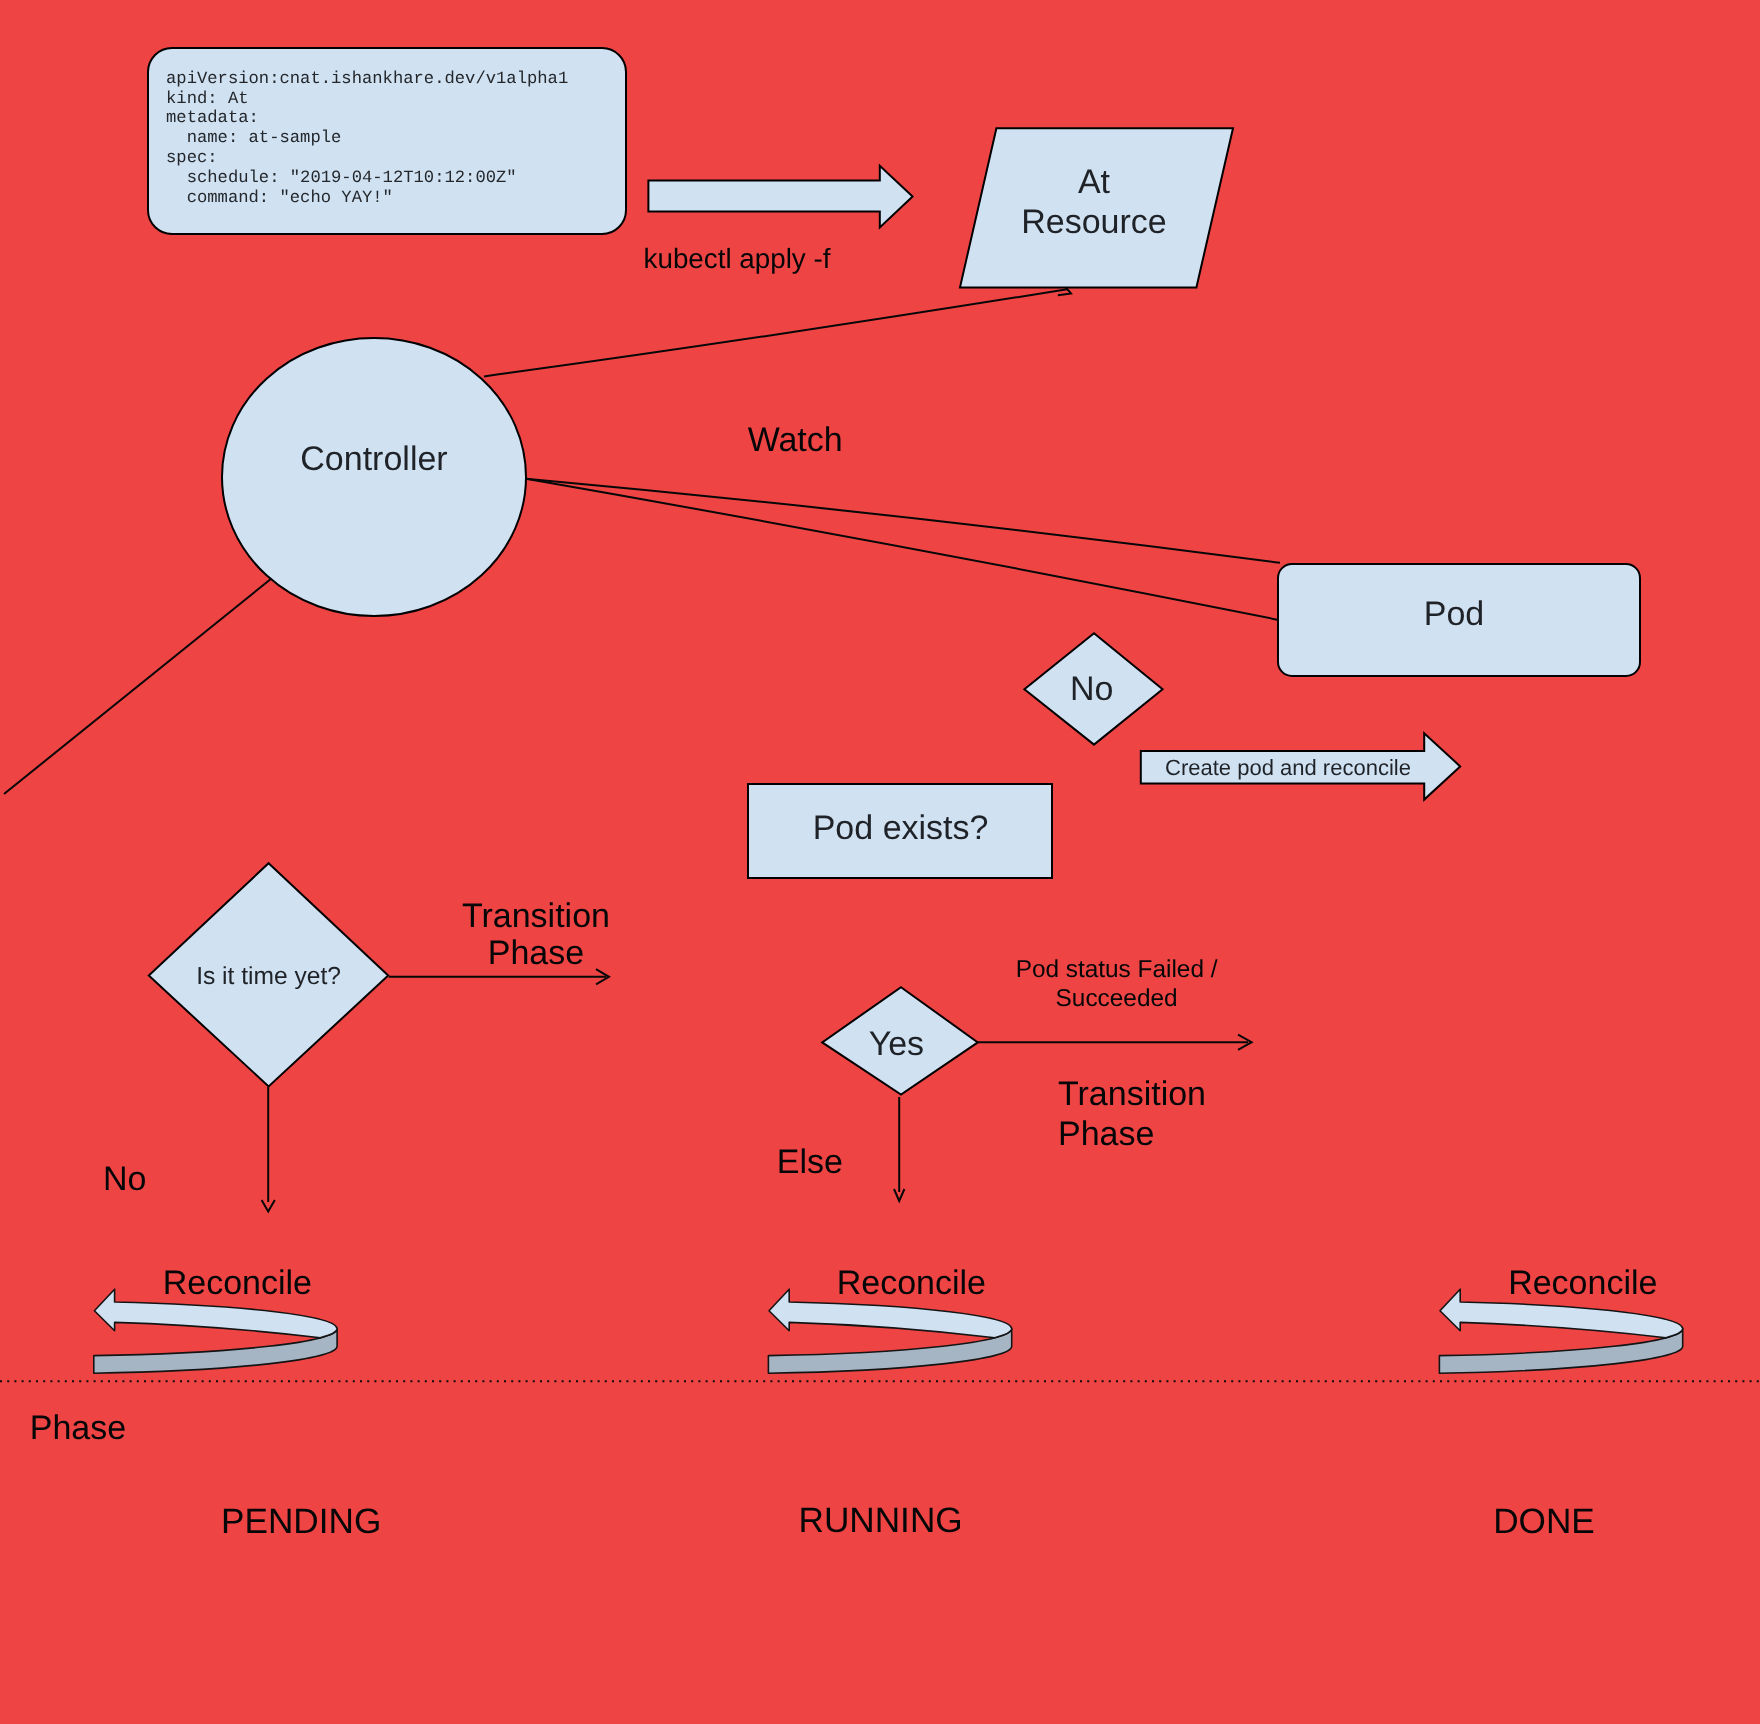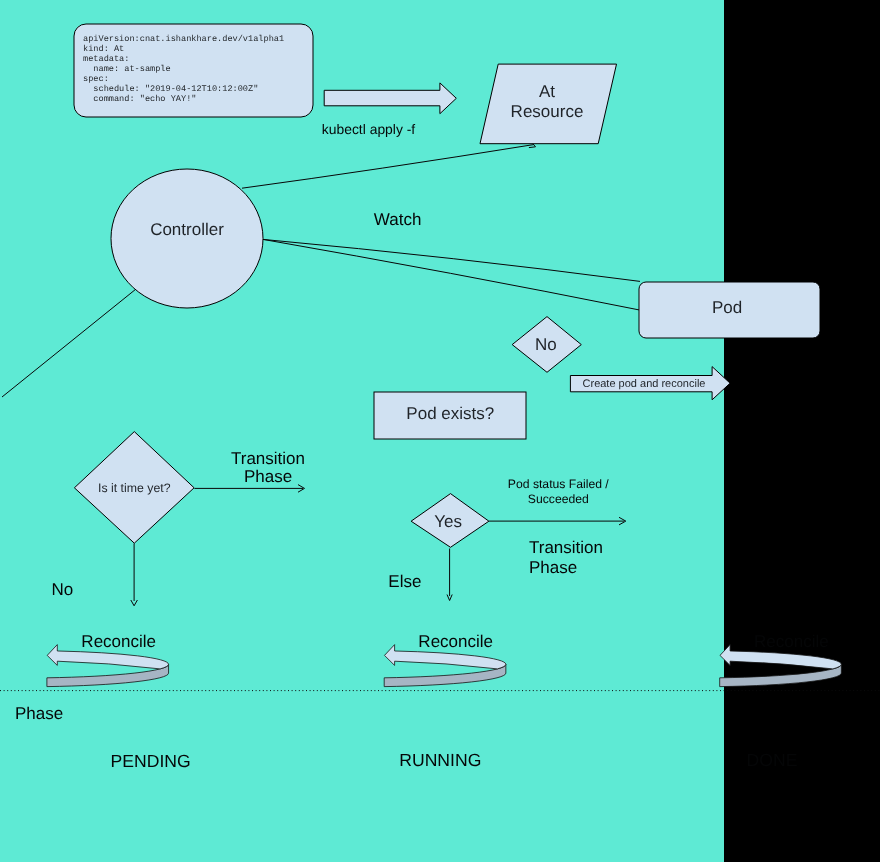--- a/index.html
+++ b/index.html
@@ -1,17 +1,17 @@
 <!DOCTYPE html>
 <html><head>
 <meta charset="utf-8">
 <title>Diagram</title>
 <style>
   html,body{margin:0;padding:0;background:#000;width:880px;height:862px;overflow:hidden;-webkit-font-smoothing:antialiased;text-rendering:geometricPrecision;}
-  #stage{position:relative;width:724px;height:862px;background:#5eead4;}
+  #stage{position:relative;width:880px;height:862px;background:#ef4444;}
   svg{position:absolute;left:0;top:0;}
   .shape{fill:#d0e1f2;stroke:#000;stroke-width:1;}
   .lbl{fill:#1f2328;font-family:"Liberation Sans",sans-serif;text-anchor:middle;}
   .dim{fill:#050607;font-family:"Liberation Sans",sans-serif;text-anchor:middle;}
   .ln{stroke:#070708;stroke-width:1;fill:none;}
   .code{font-family:"Liberation Mono",monospace;font-size:8.6px;fill:#24282c;}
 </style>
 </head>
 <body>
 

